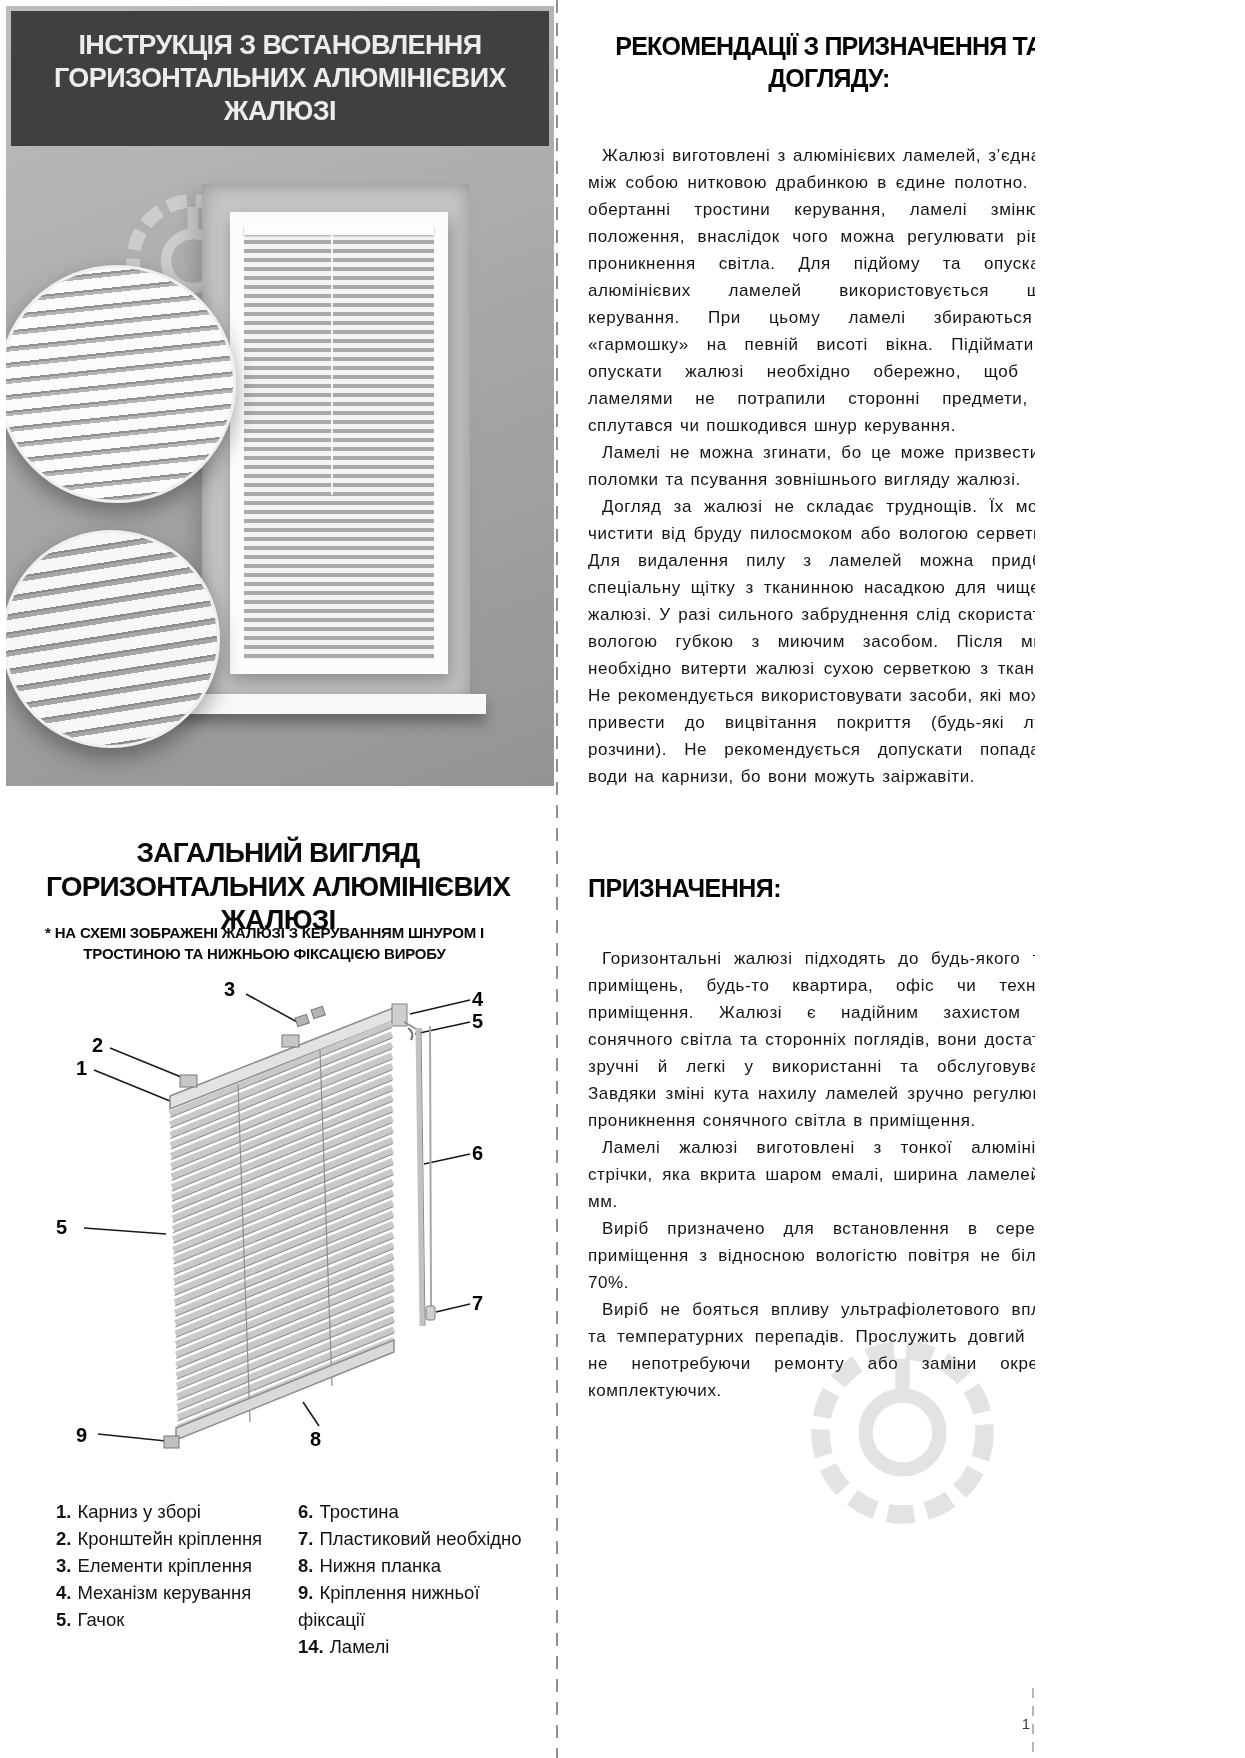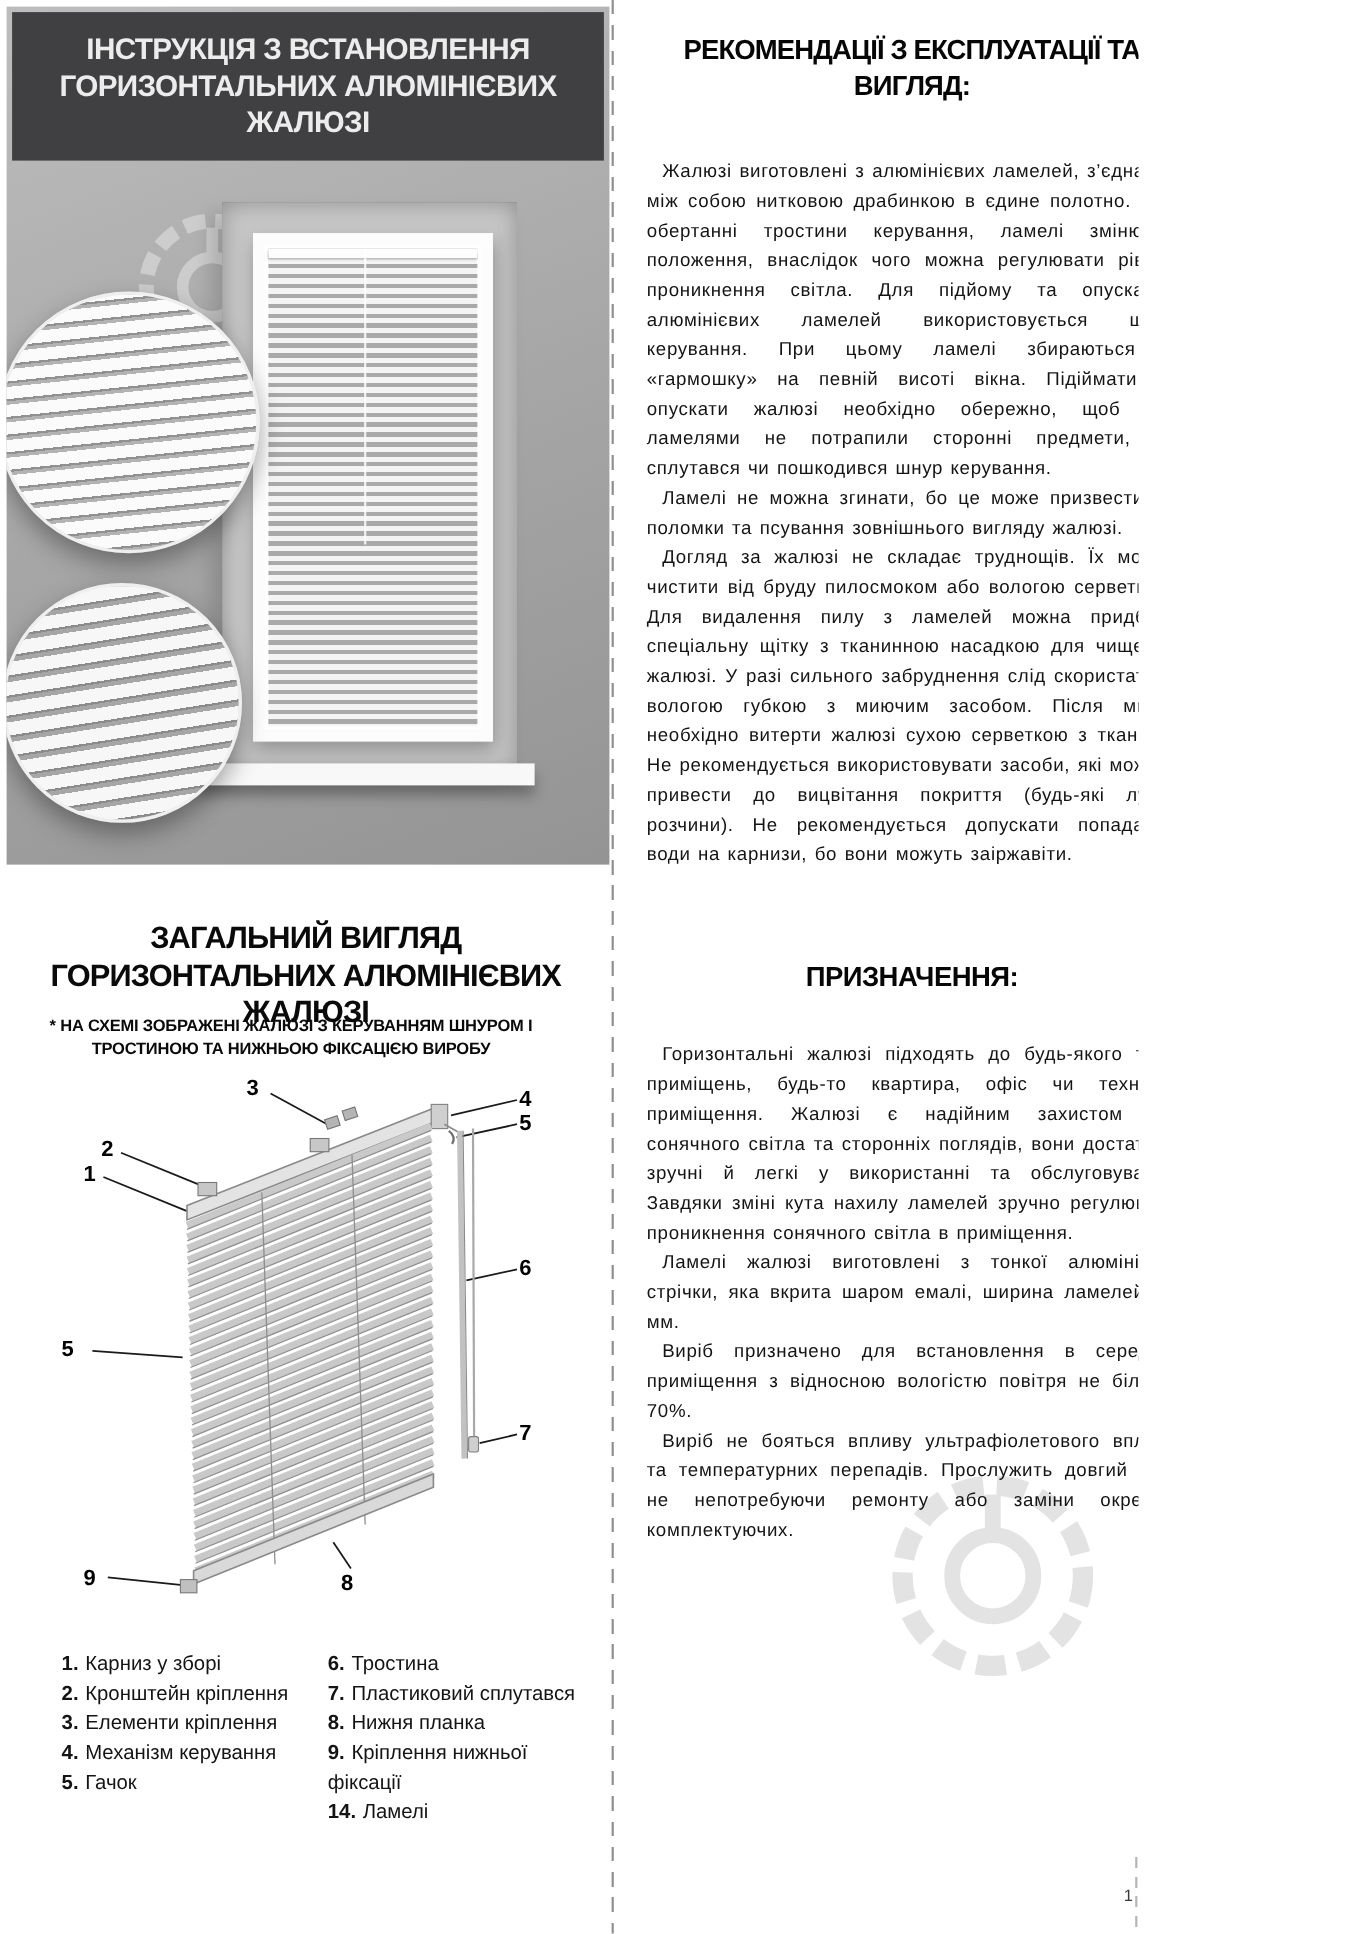--- a/index.html
+++ b/index.html
@@ -64,21 +64,21 @@
   .legend li b { margin-right:6px; }
 
   
   .right-col { position:absolute; left:588px; top:0; width:482px; z-index:1; }
   .care-title { margin-top:30px; font-size:25px; font-weight:bold; letter-spacing:-0.8px;
                 line-height:1.28; text-align:center; color:#060606; }
   .body-text p { font-size:17px; line-height:27px; text-align:justify; text-indent:14px;
                  letter-spacing:0.6px; word-spacing:1.5px; color:#141414; }
   .care-body { margin-top:48px; }
   .purpose-title { margin-top:84px; font-size:25px; font-weight:bold; letter-spacing:-0.5px;
-                   text-align:center; color:#060606; }
+                   color:#060606; }
   .purpose-body { margin-top:42px; }
 
   .watermark-bottom { position:absolute; left:800px; top:1330px; width:205px; height:205px;
                       color:#e2e2e2; opacity:.95; z-index:0; }
   .page-number { position:absolute; right:5px; bottom:26px; font-size:15px; color:#3a3a3a; }
   .edge-mark { position:absolute; right:1px; bottom:0; height:70px; width:2px;
                background-image:repeating-linear-gradient(to bottom,#b5b5b5 0 10px,transparent 10px 18px); }
 </style>
 </head>
 <body>
@@ -233,37 +233,37 @@
   <div class="legend">
     <ul class="colA">
       <li><b>1.</b><span>Карниз у зборі</span></li>
       <li><b>2.</b><span>Кронштейн кріплення</span></li>
       <li><b>3.</b><span>Елементи кріплення</span></li>
       <li><b>4.</b><span>Механізм керування</span></li>
       <li><b>5.</b><span>Гачок</span></li>
     </ul>
     <ul class="colB">
       <li><b>6.</b><span>Тростина</span></li>
-      <li><b>7.</b><span>Пластиковий сплутався</span></li>
+      <li><b>7.</b><span>Пластиковий необхідно</span></li>
       <li><b>8.</b><span>Нижня планка</span></li>
       <li><b>9.</b><span>Кріплення нижньої фіксації</span></li>
       <li><b>14.</b><span>Ламелі</span></li>
     </ul>
   </div>
 
   <div class="watermark-bottom">
     <svg viewBox="0 0 100 100">
       <circle cx="50" cy="50" r="40" fill="none" stroke="currentColor" stroke-width="9" stroke-dasharray="13 6"></circle>
       <circle cx="50" cy="50" r="18" fill="none" stroke="currentColor" stroke-width="7"></circle>
       <line x1="50" y1="32" x2="50" y2="14" stroke="currentColor" stroke-width="7"></line>
     </svg>
   </div>
 
   <div class="right-col">
-    <h2 class="care-title">РЕКОМЕНДАЦІЇ З ЕКСПЛУАТАЦІЇ ТА ВИГЛЯД:</h2>
+    <h2 class="care-title">РЕКОМЕНДАЦІЇ З ПРИЗНАЧЕННЯ ТА ДОГЛЯДУ:</h2>
     <div class="body-text care-body">
       <p>Жалюзі виготовлені з алюмінієвих ламелей, з’єднаних між собою нитковою драбинкою в єдине полотно. При обертанні тростини керування, ламелі змінюють положення, внаслідок чого можна регулювати рівень проникнення світла. Для підйому та опускання алюмінієвих ламелей використовується шнур керування. При цьому ламелі збираються в «гармошку» на певній висоті вікна. Підіймати та опускати жалюзі необхідно обережно, щоб між ламелями не потрапили сторонні предмети, не сплутався чи пошкодився шнур керування.</p>
       <p>Ламелі не можна згинати, бо це може призвести до поломки та псування зовнішнього вигляду жалюзі.</p>
       <p>Догляд за жалюзі не складає труднощів. Їх можна чистити від бруду пилосмоком або вологою серветкою. Для видалення пилу з ламелей можна придбати спеціальну щітку з тканинною насадкою для чищення жалюзі. У разі сильного забруднення слід скористатися вологою губкою з миючим засобом. Після миття необхідно витерти жалюзі сухою серветкою з тканини. Не рекомендується використовувати засоби, які можуть привести до вицвітання покриття (будь-які лужні розчини). Не рекомендується допускати попадання води на карнизи, бо вони можуть заіржавіти.</p>
     </div>
     <h2 class="purpose-title">ПРИЗНАЧЕННЯ:</h2>
     <div class="body-text purpose-body">
       <p>Горизонтальні жалюзі підходять до будь-якого типу приміщень, будь-то квартира, офіс чи технічне приміщення. Жалюзі є надійним захистом від сонячного світла та сторонніх поглядів, вони достатньо зручні й легкі у використанні та обслуговуванні. Завдяки зміні кута нахилу ламелей зручно регулювати проникнення сонячного світла в приміщення.</p>
       <p>Ламелі жалюзі виготовлені з тонкої алюмінієвої стрічки, яка вкрита шаром емалі, ширина ламелей 25 мм.</p>
       <p>Виріб призначено для встановлення в середині приміщення з відносною вологістю повітря не більше 70%.</p>

